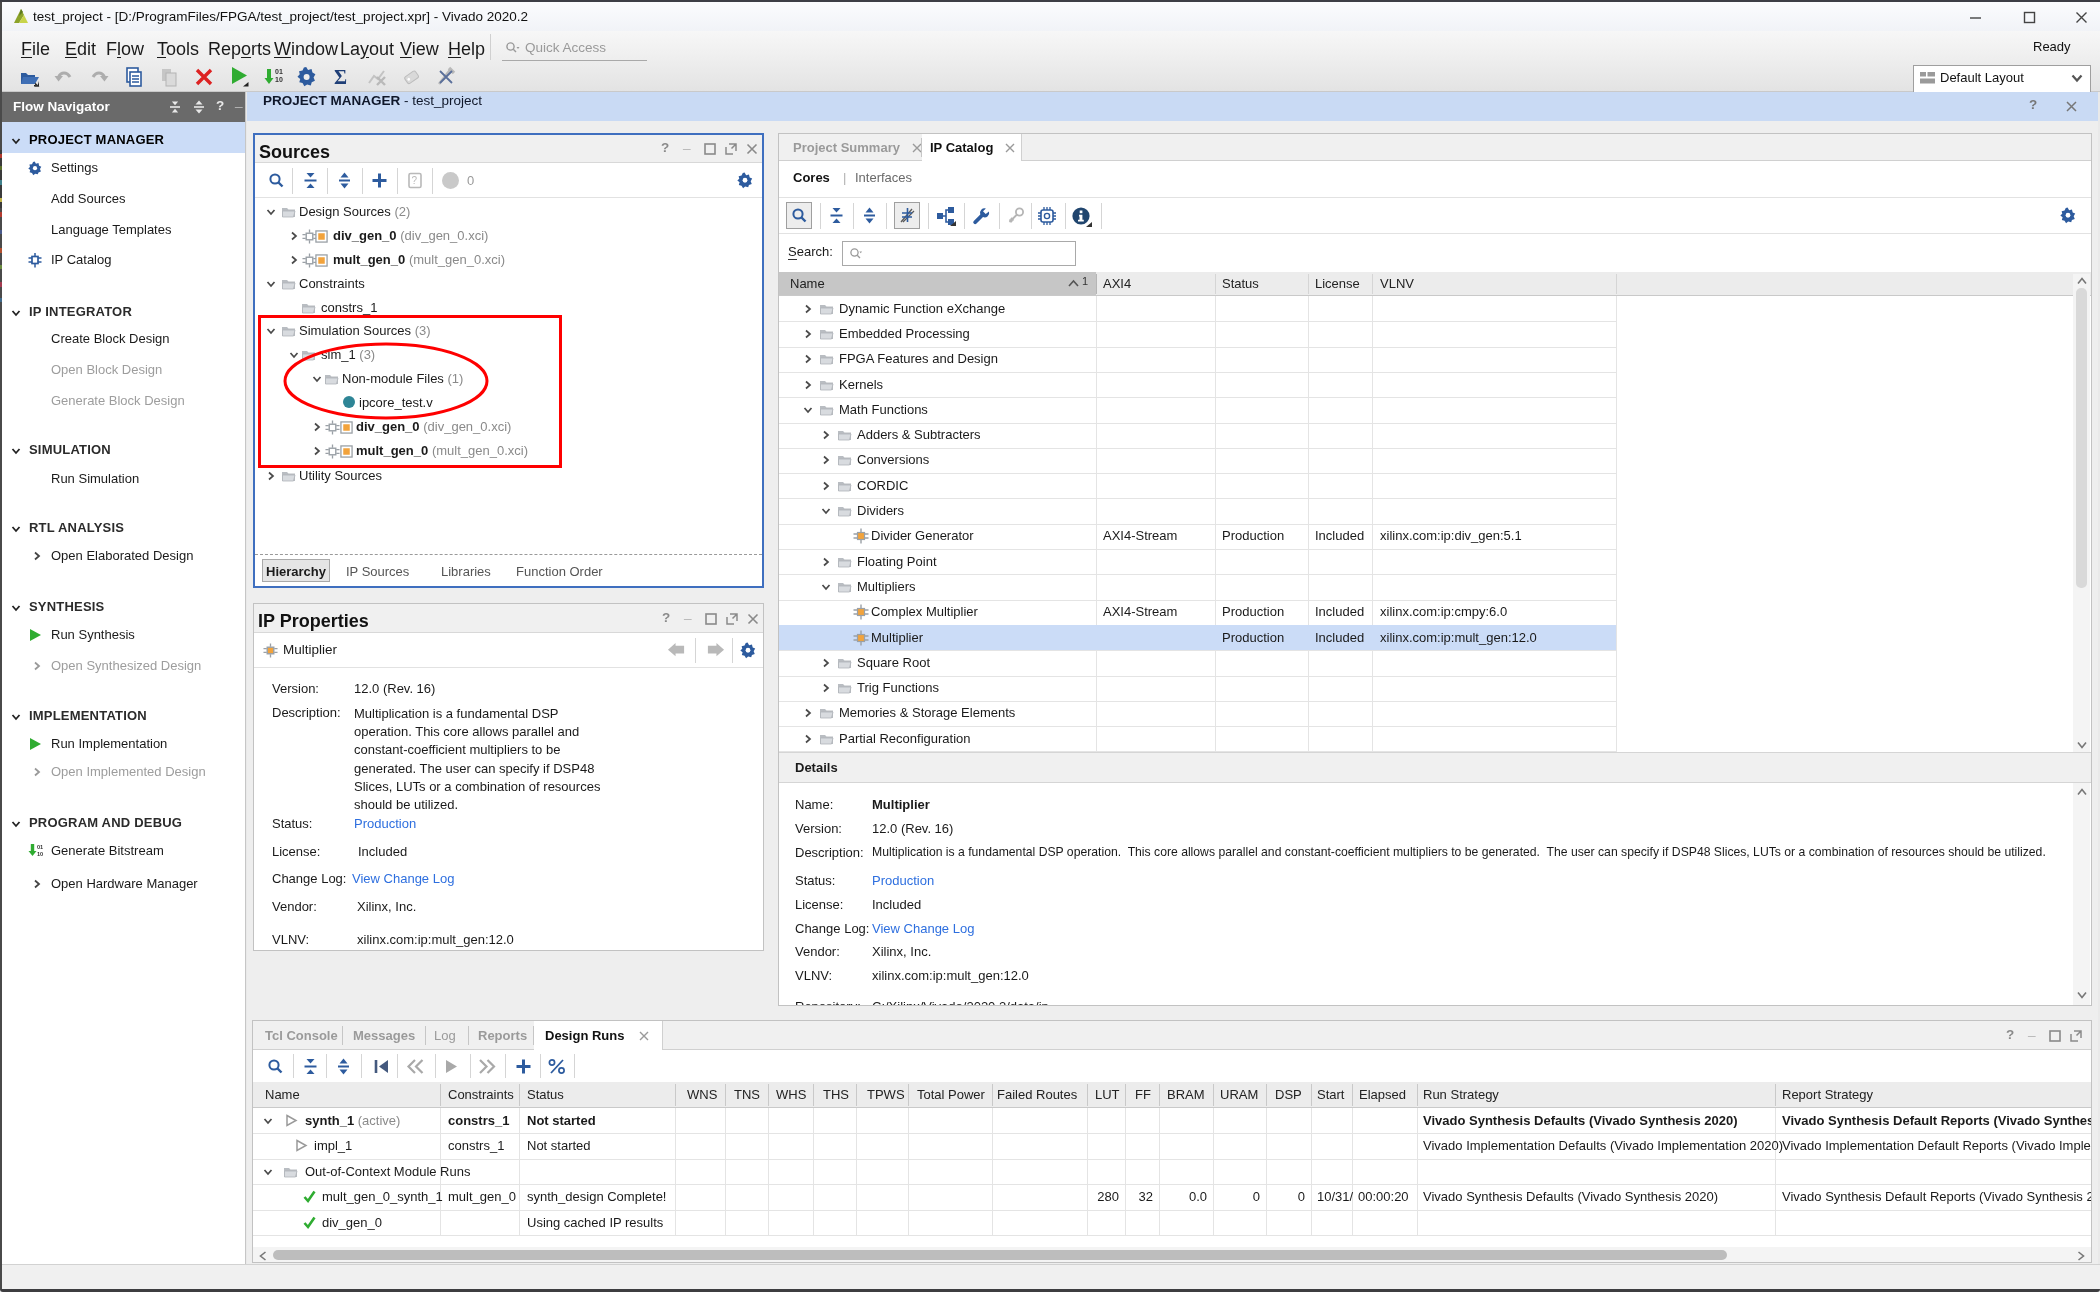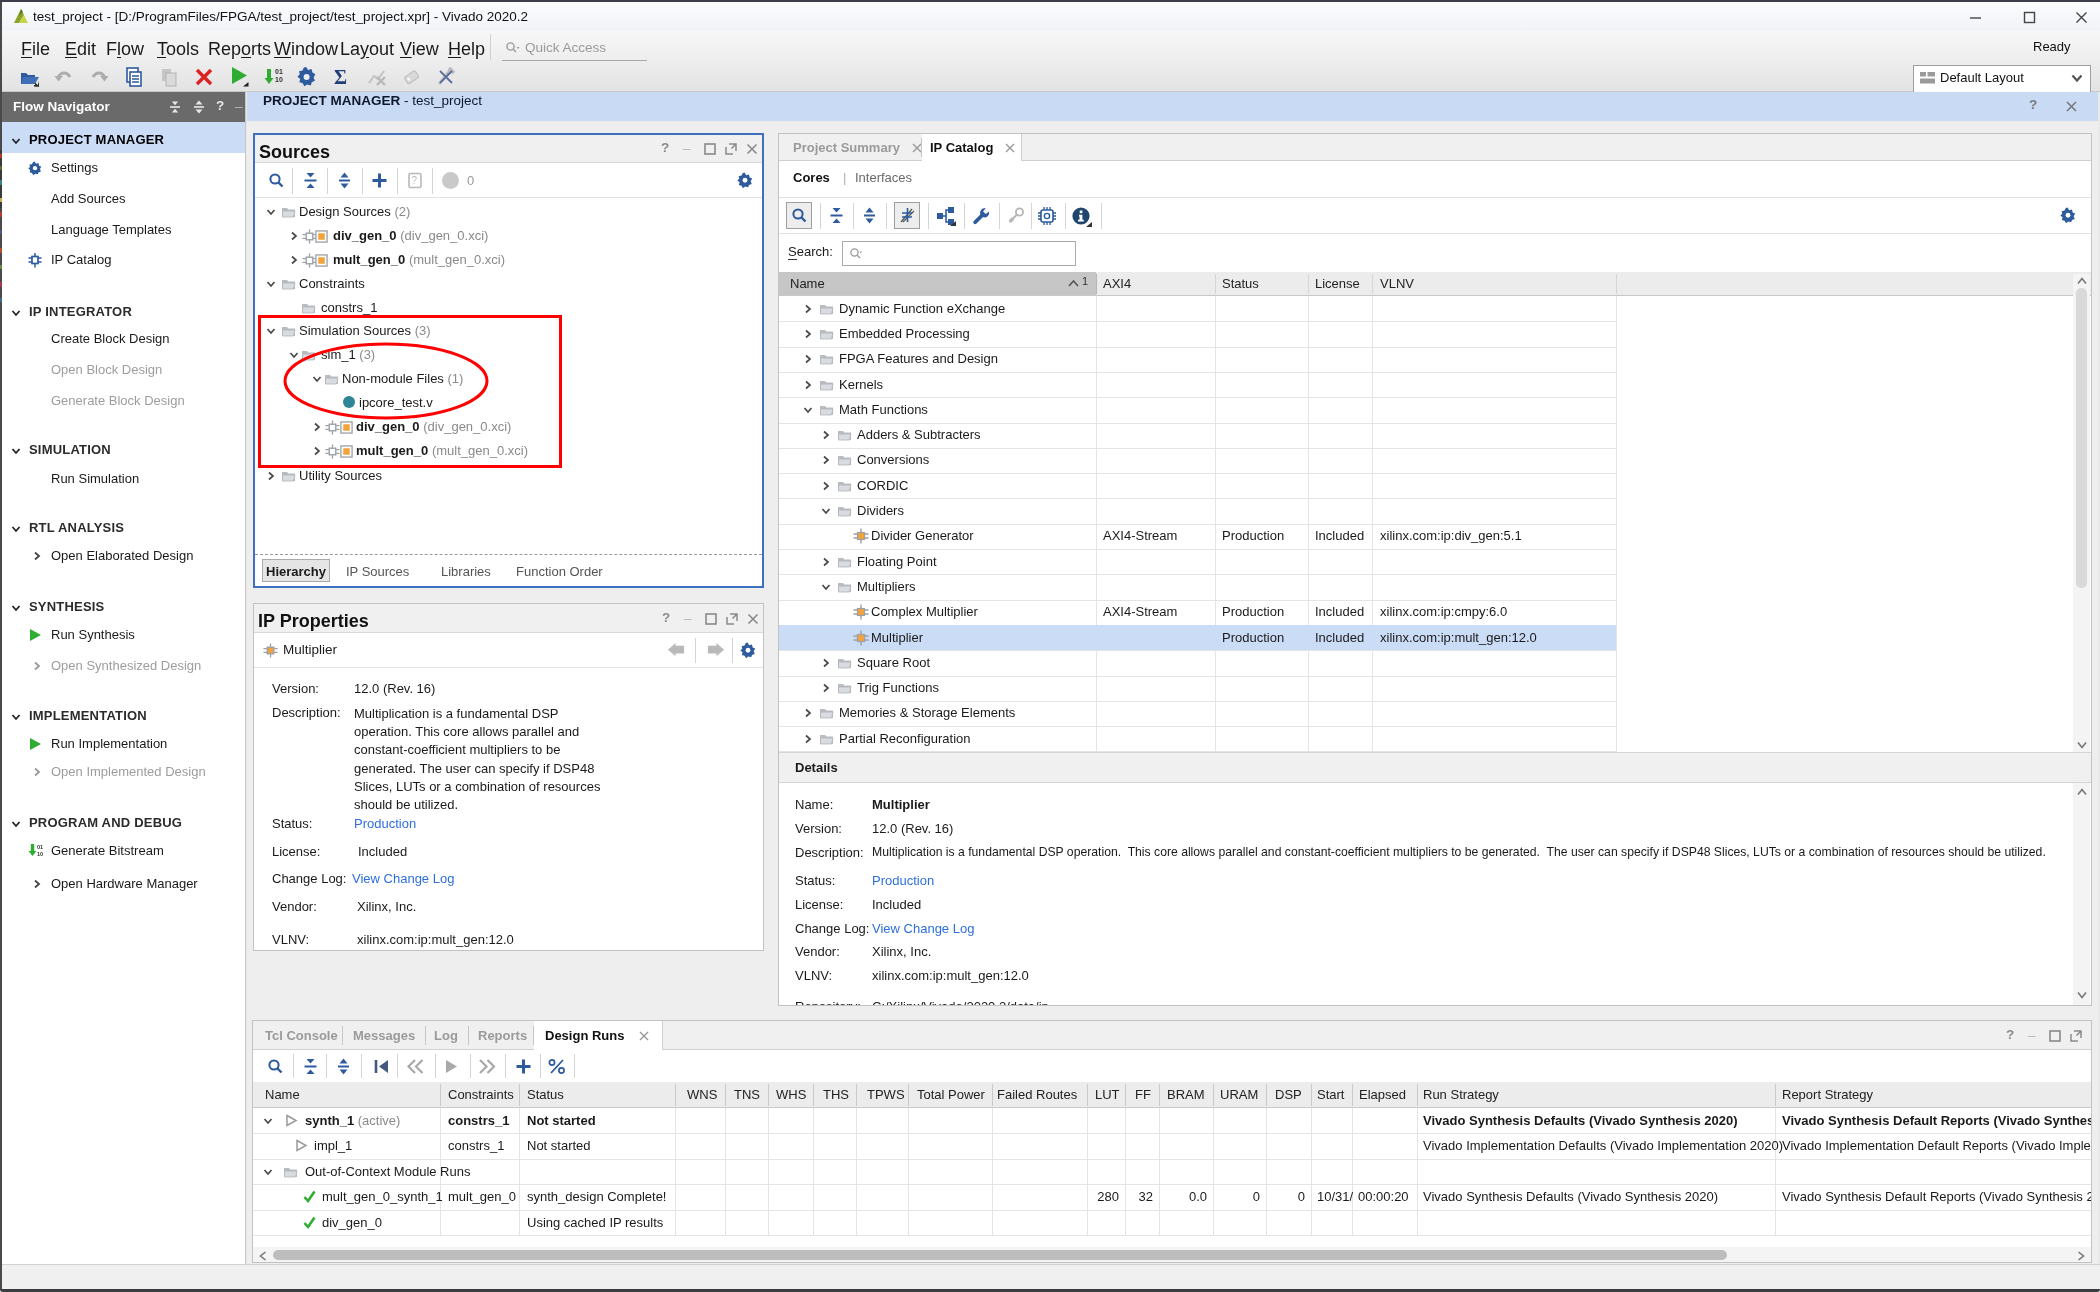--- a/index.html
+++ b/index.html
@@ -816,21 +816,21 @@
           </svg>
       </div>
     </div>
   </div>
   <div class="panel" id="runs">
     <div class="abs" style="left:0;top:0;width:1838px;height:29px;background:#f0f0f0;border-bottom:1px solid #d0d0d0">
     <span class="abs" style="left:12px;top:7px;color:#9a9a9a;font-weight:bold">Tcl Console</span>
     <span class="sep" style="left:89px;top:5px;height:19px;background:#c6c6c6"></span>
     <span class="abs" style="left:100px;top:7px;color:#9a9a9a;font-weight:bold">Messages</span>
     <span class="sep" style="left:172px;top:5px;height:19px;background:#c6c6c6"></span>
-    <span class="abs" style="left:181px;top:7px;color:#9a9a9a;font-weight:bold">Log</span>
+    <span class="abs" style="left:181px;top:7px;color:#9a9a9a;font-weight:normal">Log</span>
     <span class="sep" style="left:215px;top:5px;height:19px;background:#c6c6c6"></span>
     <span class="abs" style="left:225px;top:7px;color:#9a9a9a;font-weight:bold">Reports</span>
     <span class="sep" style="left:280px;top:5px;height:19px;background:#c6c6c6"></span>
     <div class="abs" style="left:281px;top:0;width:129px;height:29px;background:#fff;border-right:1px solid #d0d0d0"></div>
     <span class="abs" style="left:292px;top:7px;font-weight:bold;color:#111">Design Runs</span>
     <svg style="left:386px;top:10px" width="10" height="10" viewBox="0 0 10 10">
           <path d="M1 1 L9 9 M9 1 L1 9" stroke="#9a9a9a" stroke-width="1.4"></path>
         </svg>
     <span class="abs gi" style="left:1753px;top:6px;font-size:13.5px;font-weight:bold">?</span>
     <span class="abs gi" style="left:1775px;top:2px;font-size:13.5px;font-weight:bold">_</span>

